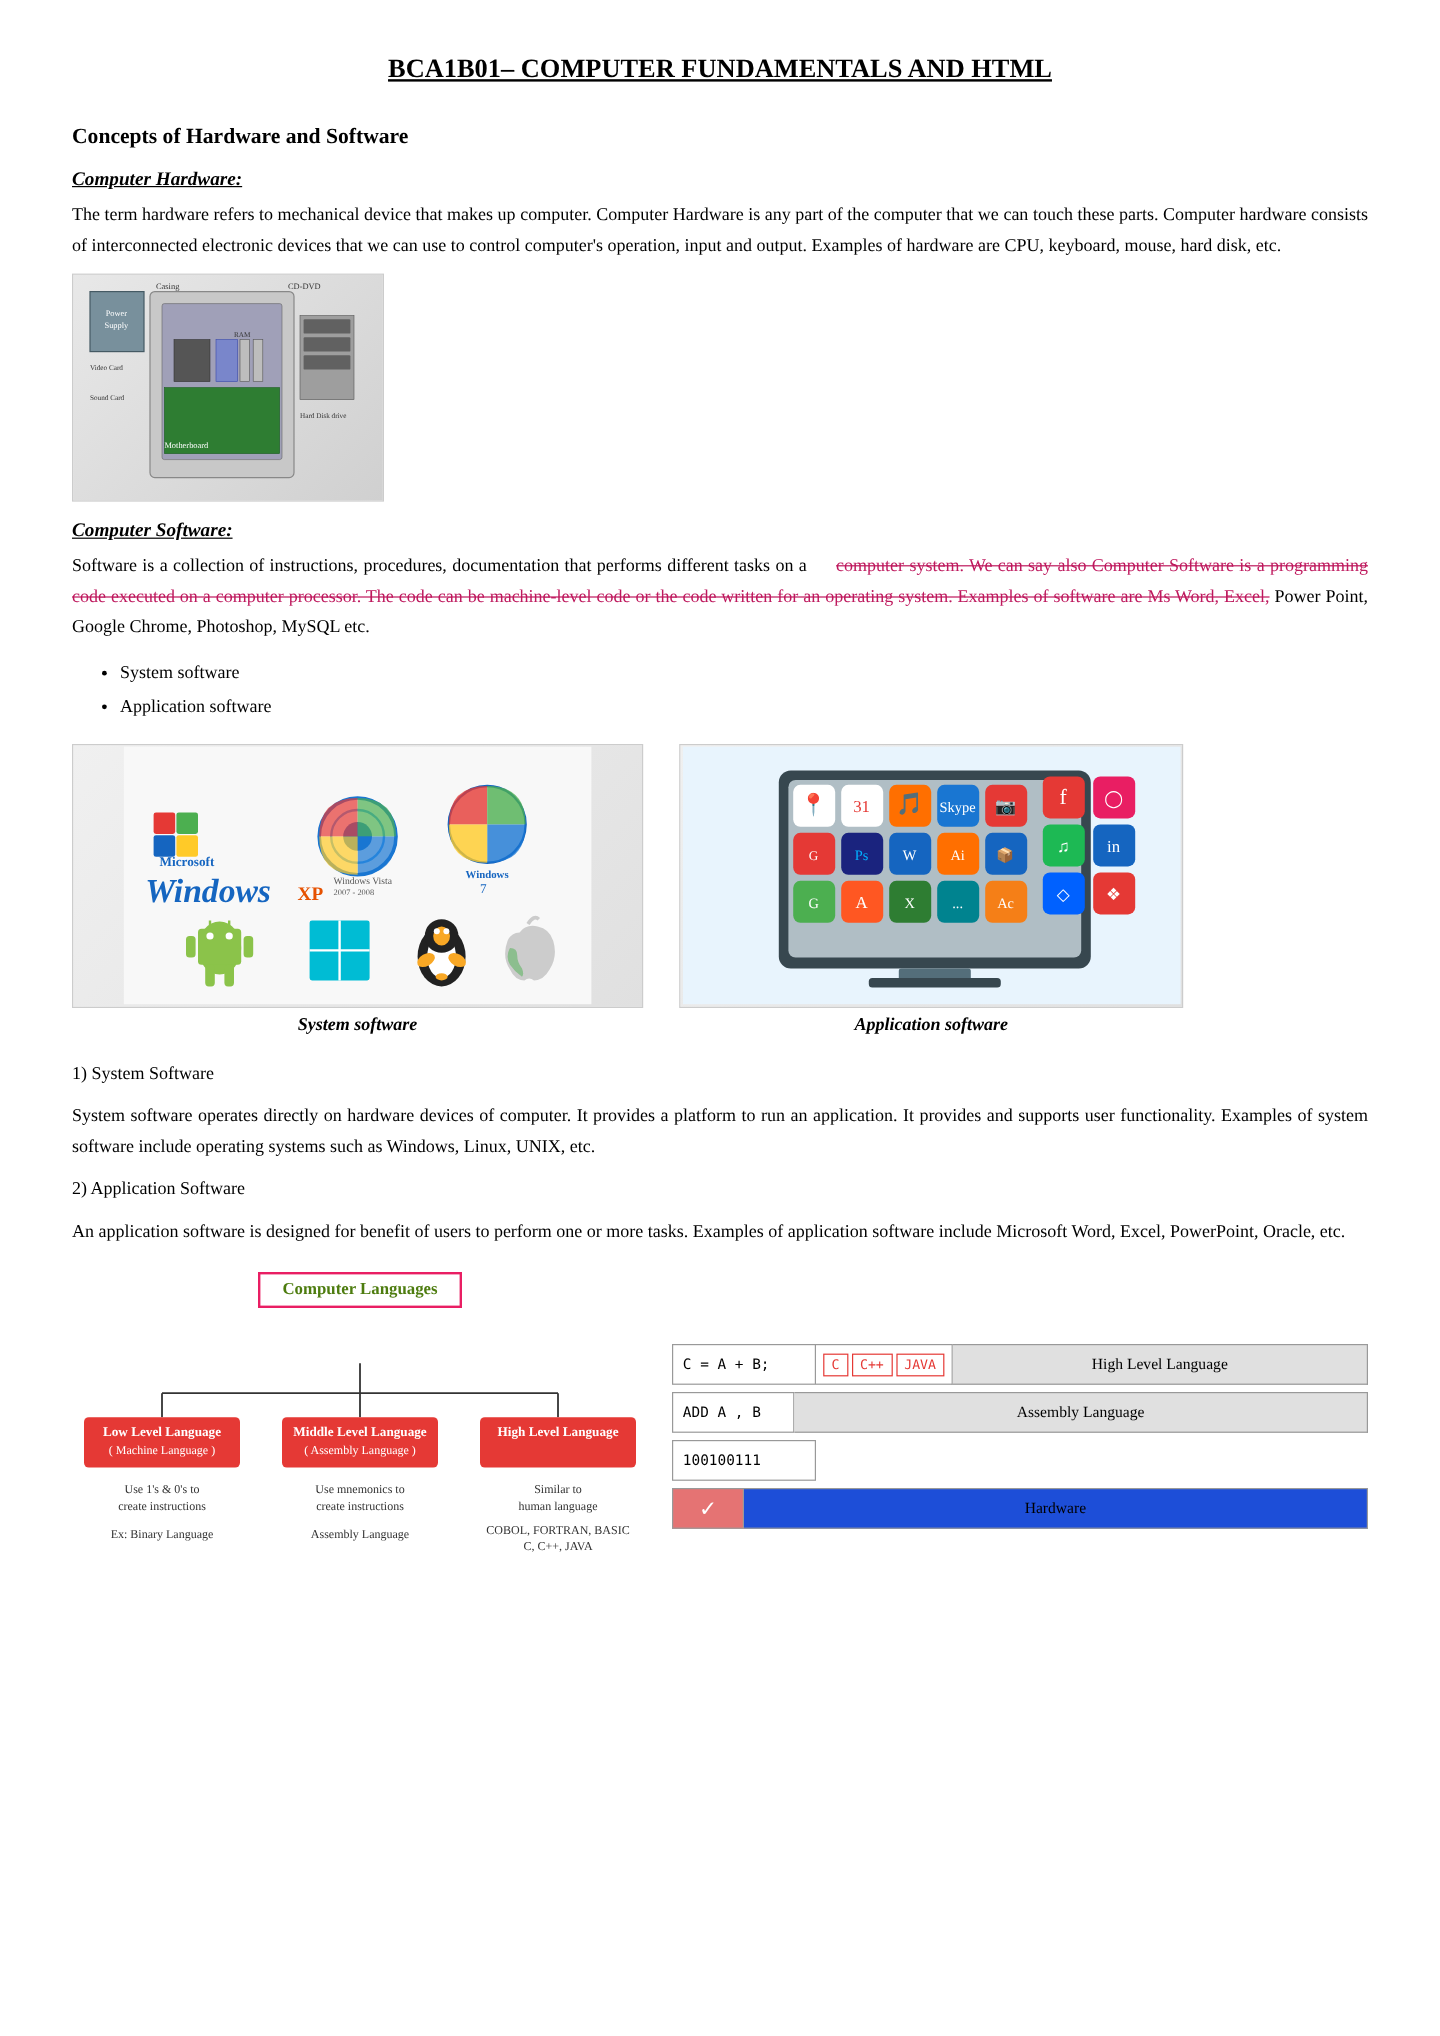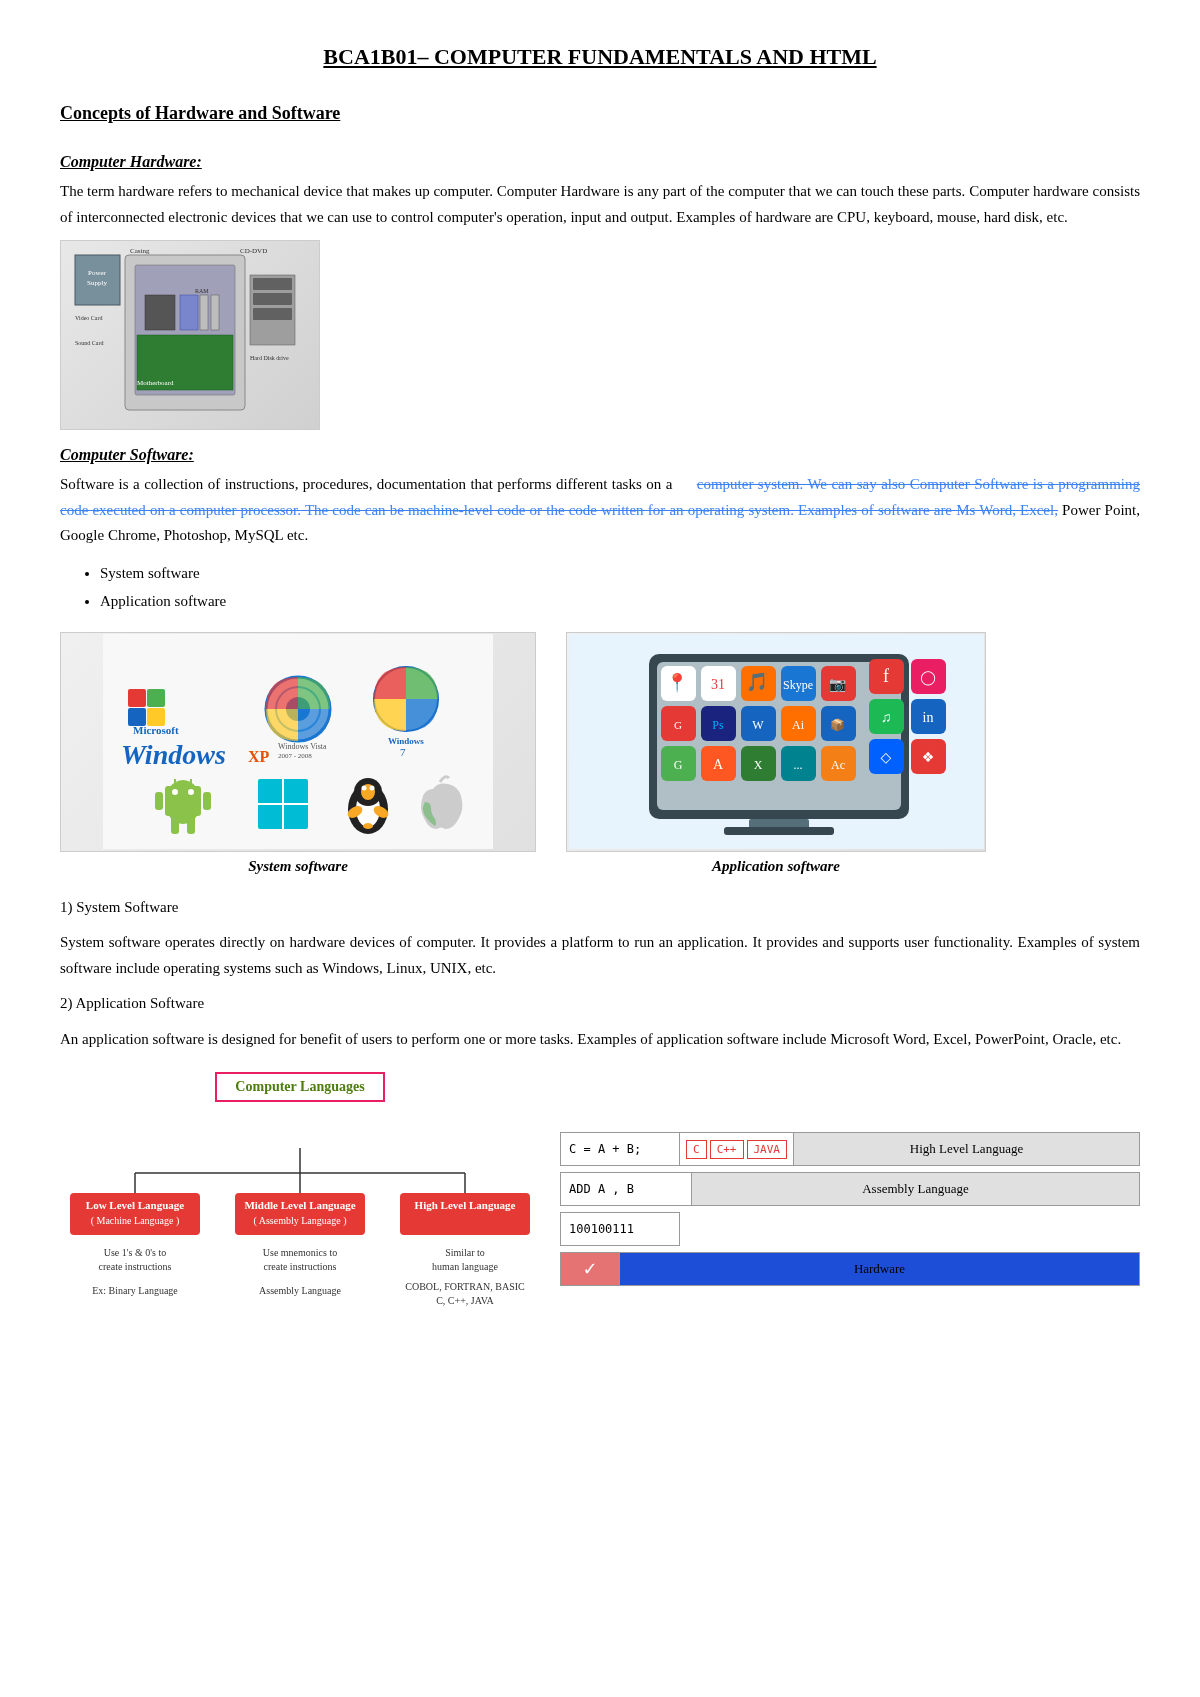--- a/index.html
+++ b/index.html
@@ -15,38 +15,37 @@
       text-align: center;
       font-weight: bold;
       font-size: 22px;
       text-decoration: underline;
       margin-bottom: 30px;
       line-height: 1.5;
     }
     .section-heading {
       font-weight: bold;
       font-size: 18px;
-      text-decoration: underline;
-      margin-bottom: 12px;
+      margin-bottom: 0;
     }
     .subsection-heading {
       font-weight: bold;
       font-style: italic;
       font-size: 16px;
       text-decoration: underline;
       margin-bottom: 8px;
     }
     .paragraph {
       text-align: justify;
       line-height: 1.7;
       margin-bottom: 10px;
     }
     .strikethrough {
       text-decoration: line-through;
-      color: #3b82f6;
+      color: #be185d;
       margin-left: 20px;
     }
     .bullet-list {
       margin-left: 40px;
       margin-bottom: 12px;
       list-style-type: disc;
     }
     .bullet-list li {
       line-height: 1.9;
     }
@@ -429,21 +428,21 @@
         <span class="code-box" style="border-color:#e53935; color:#e53935; font-size:11px;">C</span>
         <span class="code-box" style="border-color:#e53935; color:#e53935; font-size:11px;">C++</span>
         <span class="code-box" style="border-color:#e53935; color:#e53935; font-size:11px;">JAVA</span>
       </div>
       <div class="level-right" style="background:#e0e0e0; min-width:150px; border:1px solid #999; border-left:none;">
         <span>High Level Language</span>
       </div>
     </div>
 
     <div class="level-row" style="margin-top:4px;">
-      <div class="level-left" style="width:132px; font-family:monospace; font-size:12px; border:1px solid #999;">ADD  A , B</div>
+      <div class="level-left" style="width:102px; font-family:monospace; font-size:12px; border:1px solid #999;">ADD  A , B</div>
       <div class="level-right" style="background:#e0e0e0; border:1px solid #999; border-left:none;">Assembly Language</div>
     </div>
 
     <div class="level-row" style="margin-top:4px;">
       <div class="level-left" style="width:120px; font-family:monospace; font-size:12px; border:1px solid #999;">100100111</div>
     </div>
 
     <div class="level-row" style="margin-top:4px;">
       <div style="width:60px; background:#e57373; border:1px solid #999; display:flex; align-items:center; justify-content:center; font-size:18px; color:#fff;">✓</div>
       <div class="level-right" style="background:#1d4ed8; border:1px solid #999; border-left:none; color:#000;">Hardware</div>

